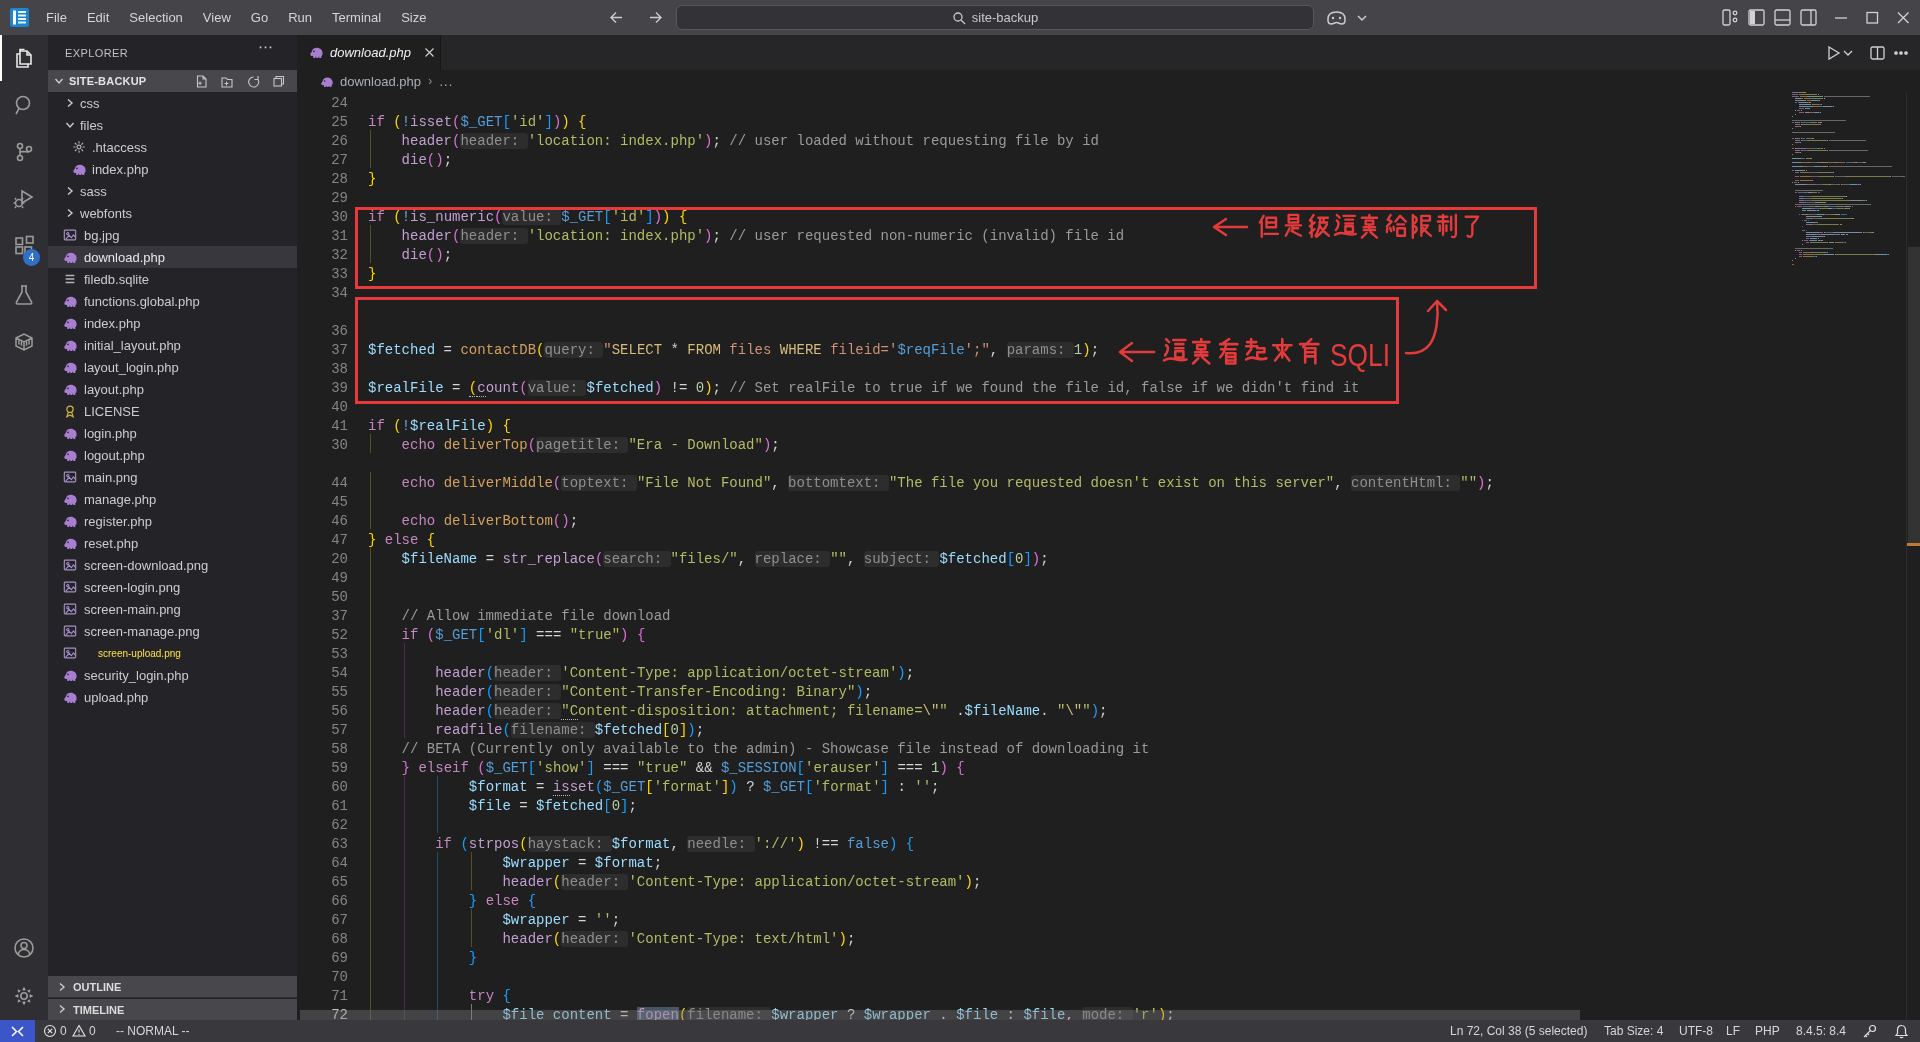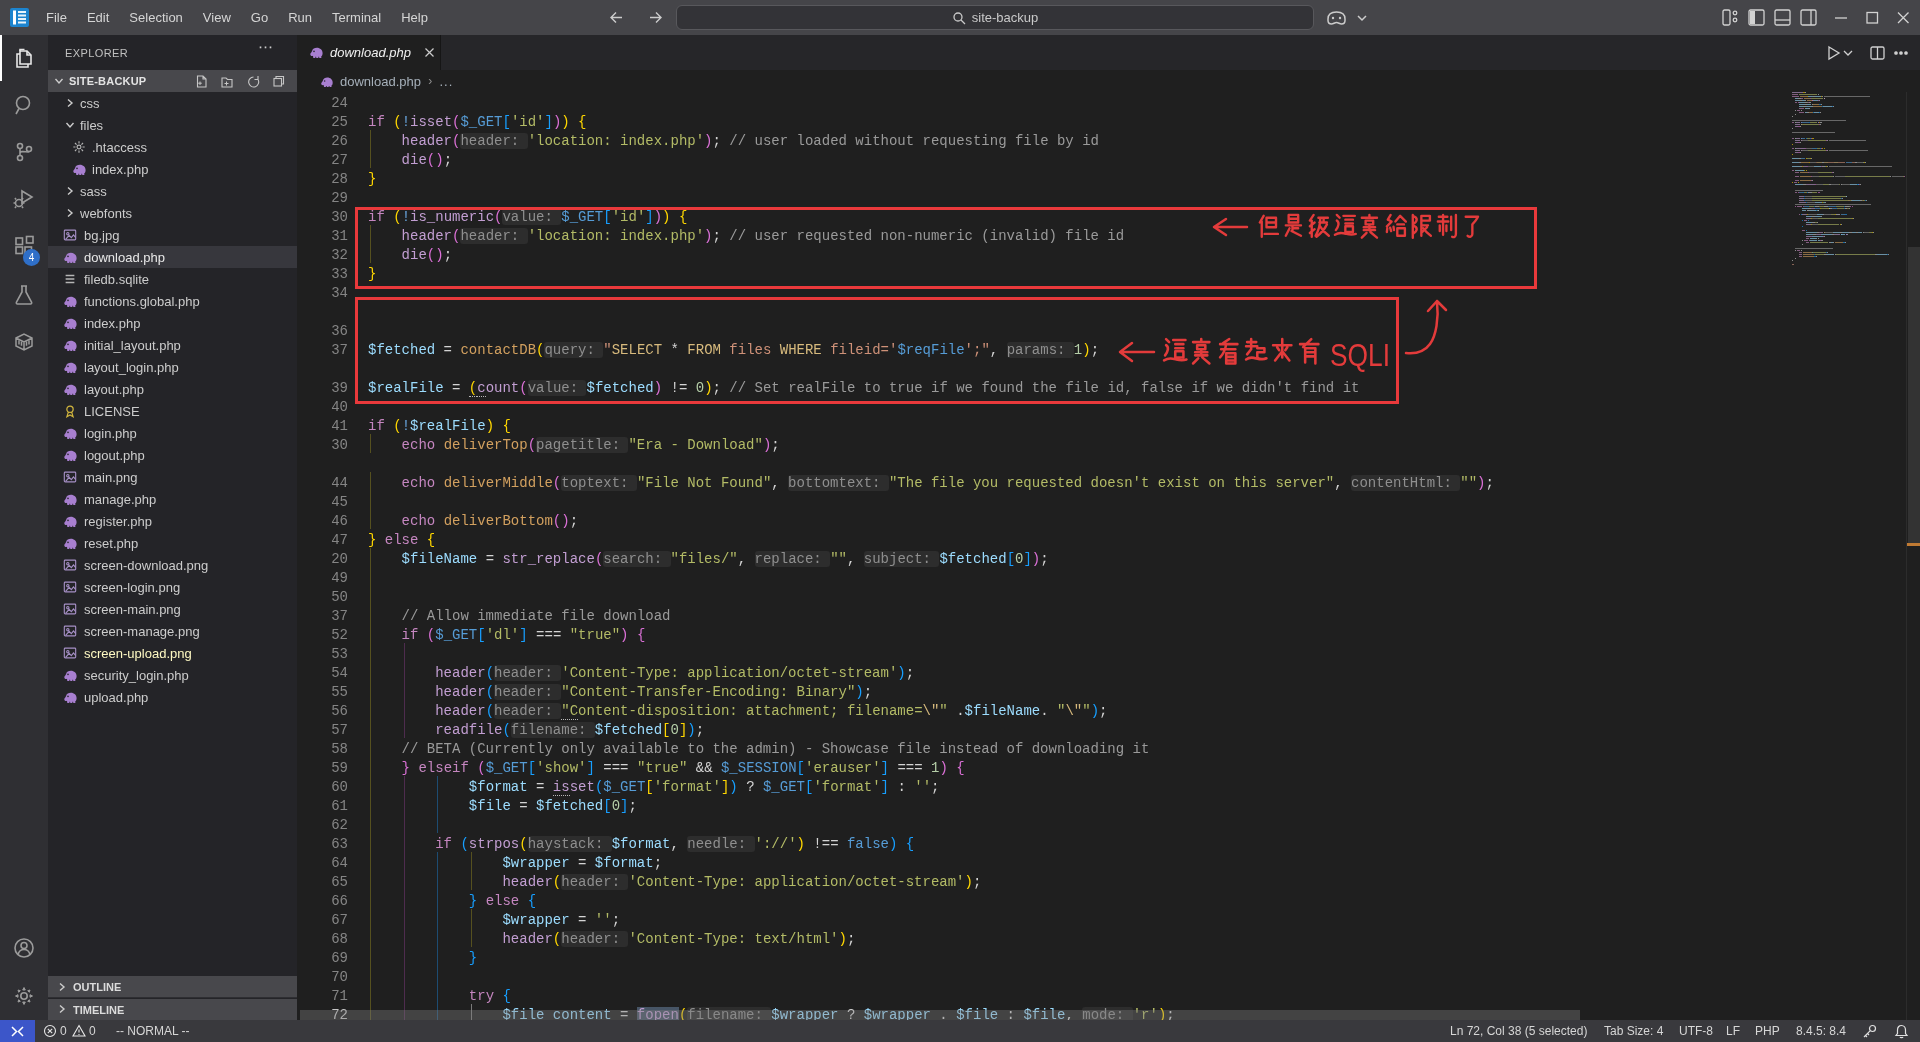--- a/index.html
+++ b/index.html
@@ -30,21 +30,21 @@
     <rect x="8" y="13.5" width="8" height="2" fill="#e8f4fb"></rect>
 </svg>
 <div class="abs" style="left:36px;top:0;height:35px;display:flex;align-items:center;color:#d5d5d5;font-size:13px">
  <span style="padding:0 10px">File</span>
     <span style="padding:0 10px">Edit</span>
     <span style="padding:0 10px">Selection</span>
     <span style="padding:0 10px">View</span>
     <span style="padding:0 10px">Go</span>
     <span style="padding:0 10px">Run</span>
     <span style="padding:0 10px">Terminal</span>
-    <span style="padding:0 10px">Help</span>
+    <span style="padding:0 10px">Size</span>
 </div>
 <svg class="abs" style="left:608px;top:9px" width="56" height="17" viewBox="0 0 56 17" fill="none" stroke="#cccccc" stroke-width="1.4">
  <path d="M14 8.5 H3 M8 3.5 L3 8.5 L8 13.5"></path>
  <path d="M42 8.5 H53 M48 3.5 L53 8.5 L48 13.5"></path>
 </svg>
 <div class="abs" style="left:676px;top:5px;width:638px;height:25px;background:#333337;border:1px solid #58585c;border-radius:6px;display:flex;align-items:center;justify-content:center;color:#c9c9c9;font-size:13px">
  <svg width="14" height="14" viewBox="0 0 14 14" fill="none" stroke="#c9c9c9" stroke-width="1.3" style="margin-right:6px">
       <circle cx="6" cy="6" r="4"></circle>
       <path d="M9 9 L13 13"></path>
     </svg>
@@ -199,21 +199,21 @@
       <circle cx="5.5" cy="6.5" r="1.3"></circle>
       <path d="M3 13 L7 8.5 L9.5 11 L12 8 L14.5 11"></path>
     </svg></div><div class="abs" style="left:84px;top:598px;height:22px;display:flex;align-items:center;color:#cccccc;font-size:13px">screen-main.png</div><div class="abs" style="left:63px;top:624px;width:15px;height:15px"><svg width="14" height="14" viewBox="0 0 16 16" fill="none" stroke="#a58fc5" stroke-width="1.3">
       <rect x="1.5" y="2.5" width="13" height="11" rx="1"></rect>
       <circle cx="5.5" cy="6.5" r="1.3"></circle>
       <path d="M3 13 L7 8.5 L9.5 11 L12 8 L14.5 11"></path>
     </svg></div><div class="abs" style="left:84px;top:620px;height:22px;display:flex;align-items:center;color:#cccccc;font-size:13px">screen-manage.png</div><div class="abs" style="left:63px;top:646px;width:15px;height:15px"><svg width="14" height="14" viewBox="0 0 16 16" fill="none" stroke="#a58fc5" stroke-width="1.3">
       <rect x="1.5" y="2.5" width="13" height="11" rx="1"></rect>
       <circle cx="5.5" cy="6.5" r="1.3"></circle>
       <path d="M3 13 L7 8.5 L9.5 11 L12 8 L14.5 11"></path>
-    </svg></div><div class="abs" style="left:84px;top:642px;height:22px;display:flex;align-items:center;color:#fef9c3;font-size:13px">screen-upload.png</div><div class="abs" style="left:63px;top:668px;width:15px;height:15px"><svg width="15" height="15" viewBox="0 0 15 15">
+    </svg></div><div class="abs" style="left:98px;top:642px;height:22px;display:flex;align-items:center;color:#fde047;font-size:10px">screen-upload.png</div><div class="abs" style="left:63px;top:668px;width:15px;height:15px"><svg width="15" height="15" viewBox="0 0 15 15">
       <use href="#eleph"></use>
     </svg></div><div class="abs" style="left:84px;top:664px;height:22px;display:flex;align-items:center;color:#cccccc;font-size:13px">security_login.php</div><div class="abs" style="left:63px;top:690px;width:15px;height:15px"><svg width="15" height="15" viewBox="0 0 15 15">
       <use href="#eleph"></use>
     </svg></div><div class="abs" style="left:84px;top:686px;height:22px;display:flex;align-items:center;color:#cccccc;font-size:13px">upload.php</div>
 
 
 <div class="abs" style="left:48px;top:976px;width:249px;height:22px;background:#48484c;border-bottom:1px solid #2e2e32"></div>
 <svg class="abs" style="left:56px;top:981px" width="12" height="12" viewBox="0 0 12 12" fill="none" stroke="#cccccc" stroke-width="1.4">
     <path d="M4 2.5 L8 6 L4 9.5"></path>
   </svg>
@@ -338,20 +338,23 @@
     </div>
     <div class="ln" style="top:212px">
       <span class="num">34</span>
     </div>
     <div class="ln" style="top:250px">
       <span class="num">36</span>
     </div>
     <div class="ln" style="top:269px">
       <span class="num">37</span>
       <span class="ct"><span class="v">$fetched</span><span class="w"> = </span><span class="uf">contactDB</span><span class="b1">(</span><span class="h">query: </span><span class="so">"</span><span class="sq">SELECT</span><span class="w"> * </span><span class="sq">FROM</span><span class="so"> files </span><span class="sq">WHERE</span><span class="so"> fileid='</span><span class="sg">$reqFile</span><span class="so">';"</span><span class="w">, </span><span class="h">params: </span><span class="n">1</span><span class="b1">)</span><span class="w">;</span></span>
+    </div>
+    <div class="ln" style="top:288px">
+      <span class="num">38</span>
     </div>
     <div class="ln" style="top:307px">
       <span class="num">39</span>
       <span class="ct"><span class="v">$realFile</span><span class="w"> = </span><span class="b1 du">(</span><span class="bf du">c</span><span class="bf">ount</span><span class="b2">(</span><span class="h">value: </span><span class="v">$fetched</span><span class="b2">)</span><span class="w"> != </span><span class="n">0</span><span class="b1">)</span><span class="w">;</span> <span class="c">// Set realFile to true if we found the file id, false if we didn't find it</span></span>
     </div>
     <div class="ln" style="top:326px">
       <span class="num">40</span>
     </div>
     <div class="ln" style="top:345px">
       <span class="num">41</span>

